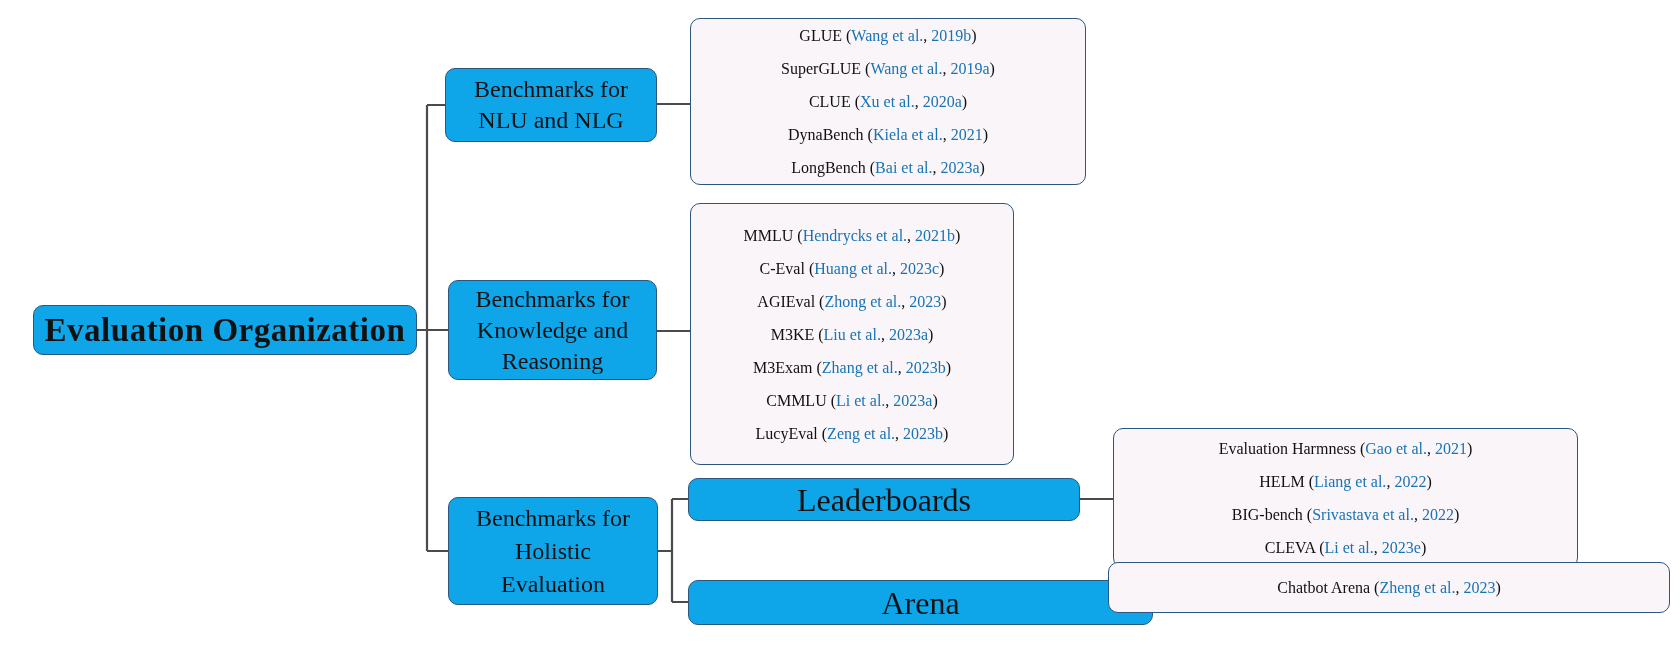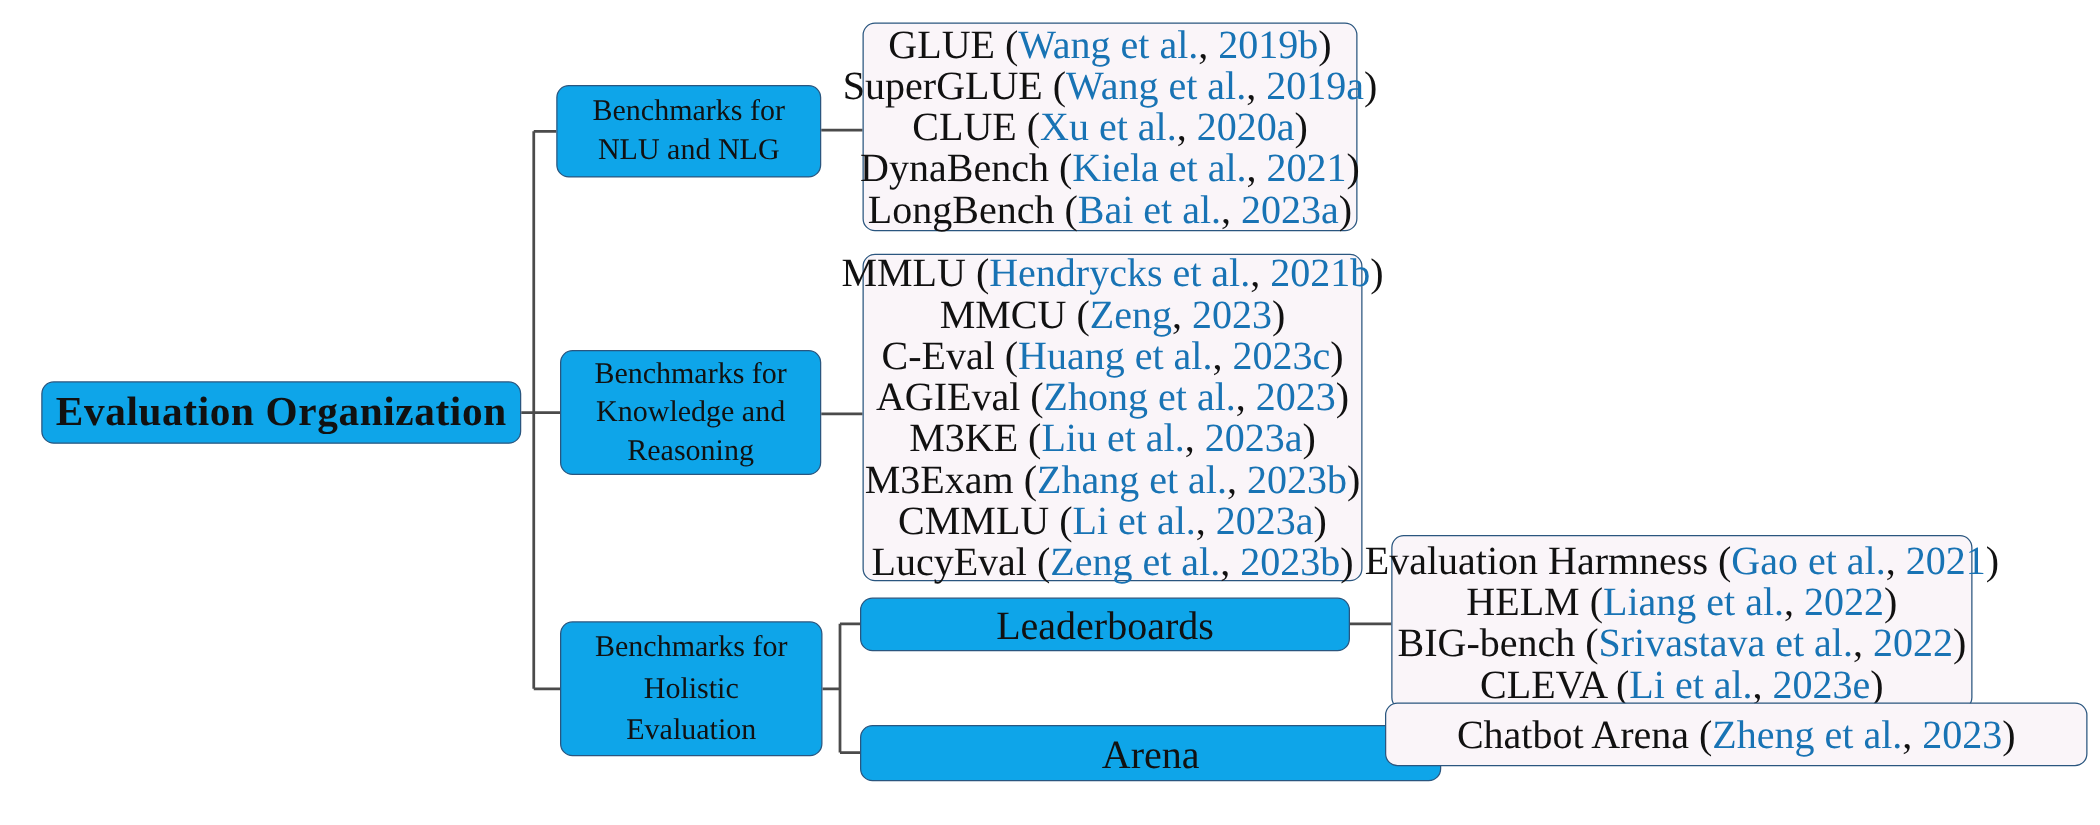--- a/index.html
+++ b/index.html
@@ -38,21 +38,21 @@
   }
   .box.leaf { background: #faf5f9; }
   .root-label {
     font-weight: bold;
     font-size: 33px;
     letter-spacing: 0.5px;
     white-space: nowrap;
   }
   .cat { font-size: 24px; line-height: 31px; }
   .mid { font-size: 32px; line-height: 28px; }
-  .leaf { font-size: 32px; line-height: 33px; }
+  .leaf { font-size: 16px; line-height: 33px; }
   .leaf .entry { white-space: nowrap; }
   .cite { color: #1873b4; }
   .lbl-line { white-space: nowrap; }
 </style>
 </head>
 <body>
 
 <div class="canvas">
 
   <svg class="wires" viewBox="0 0 1680 660" aria-hidden="true">
@@ -87,23 +87,22 @@
       <div class="entry"><span>DynaBench (</span><span class="cite">Kiela et al.</span><span>, </span><span class="cite">2021</span><span>)</span></div>
       <div class="entry"><span>LongBench (</span><span class="cite">Bai et al.</span><span>, </span><span class="cite">2023a</span><span>)</span></div>
     </div>
 
   <div class="box cat" style="left:448px; top:280px; width:209px; height:100px;">
       <div class="lbl-line">Benchmarks for</div>
       <div class="lbl-line">Knowledge and</div>
       <div class="lbl-line">Reasoning</div>
     </div>
 
-  <div class="box leaf" style="left:690px; top:203px; width:400px; height:262px;">
+  <div class="box leaf" style="left:690px; top:203px; width:324px; height:262px;">
       <div class="entry"><span>MMLU (</span><span class="cite">Hendrycks et al.</span><span>, </span><span class="cite">2021b</span><span>)</span></div>
-      <div class="entry"><span>MMCU (</span><span class="cite">Zeng</span><span>, </span><span class="cite">2023</span><span>)</span></div>
       <div class="entry"><span>C-Eval (</span><span class="cite">Huang et al.</span><span>, </span><span class="cite">2023c</span><span>)</span></div>
       <div class="entry"><span>AGIEval (</span><span class="cite">Zhong et al.</span><span>, </span><span class="cite">2023</span><span>)</span></div>
       <div class="entry"><span>M3KE (</span><span class="cite">Liu et al.</span><span>, </span><span class="cite">2023a</span><span>)</span></div>
       <div class="entry"><span>M3Exam (</span><span class="cite">Zhang et al.</span><span>, </span><span class="cite">2023b</span><span>)</span></div>
       <div class="entry"><span>CMMLU (</span><span class="cite">Li et al.</span><span>, </span><span class="cite">2023a</span><span>)</span></div>
       <div class="entry"><span>LucyEval (</span><span class="cite">Zeng et al.</span><span>, </span><span class="cite">2023b</span><span>)</span></div>
     </div>
 
   <div class="box cat" style="left:448px; top:497px; width:210px; height:108px; line-height:33px;">
       <div class="lbl-line">Benchmarks for</div>

